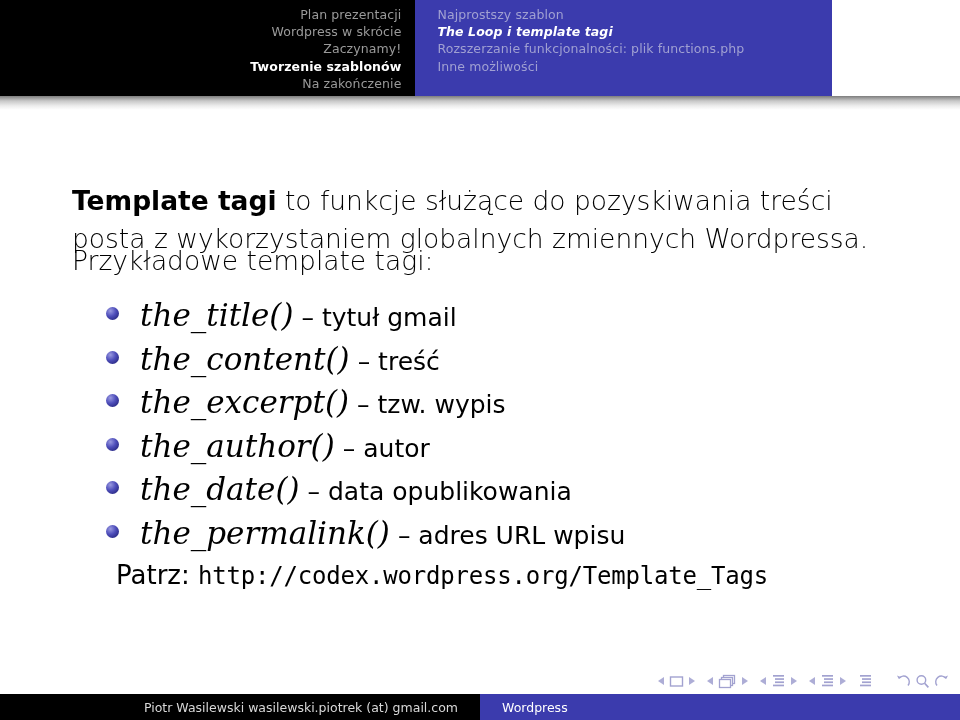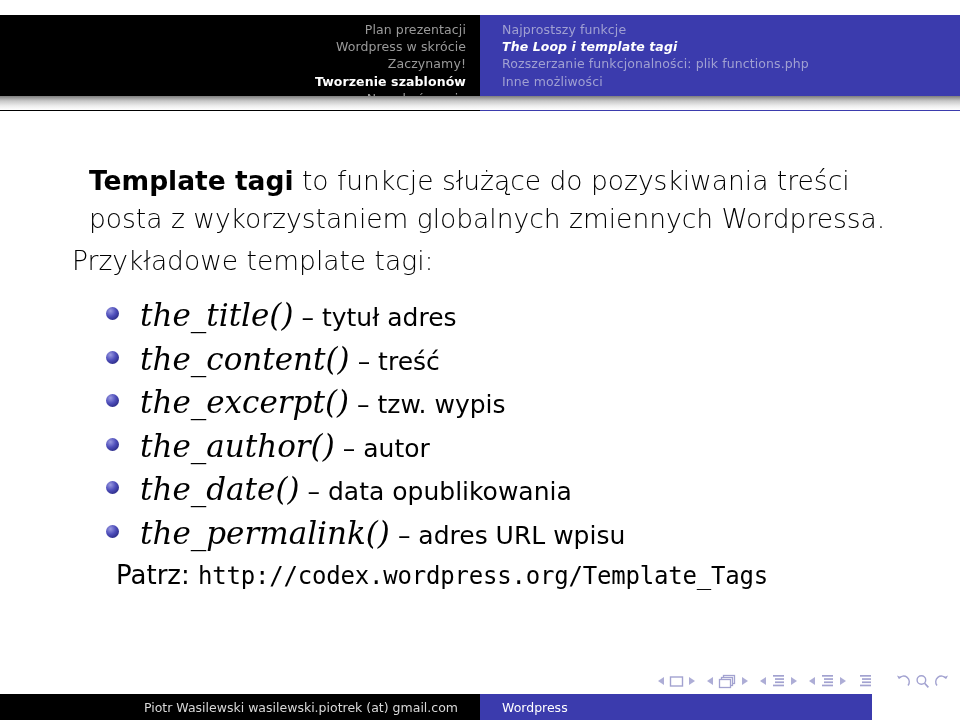--- a/index.html
+++ b/index.html
@@ -11,22 +11,22 @@
     width: 960px;
     height: 720px;
     overflow: hidden;
     font-family: "DejaVu Sans", sans-serif;
     position: relative;
   }
 
   
   .headline {
     position: absolute;
-    top: 15px; left: 0;
-    width: 960px;
+    top: 0; left: 0;
+    width: 832px;
     height: 96px;
     display: flex;
   }
   .headline-left {
     width: 480px;
     height: 96px;
     background: #000000;
     box-sizing: border-box;
     padding: 6px 14px 0 0;
     text-align: right;
@@ -75,21 +75,21 @@
   }
   .para {
     position: absolute;
     left: 72px;
     width: 830px;
     font-size: 26.5px;
     line-height: 38px;
     color: #000000;
     font-weight: 300;
   }
-  #para1 { top: 52px; margin-left: 17px; }
+  #para1 { top: 72px; }
   #para2 { top: 132px; }
   .para b { font-weight: bold; }
 
   .bullet-list {
     position: absolute;
     top: 185px;
     left: 104px;
     width: 800px;
     list-style: none;
     margin: 0;
@@ -177,21 +177,21 @@
     font-size: 12.5px;
     display: flex;
     align-items: center;
     justify-content: flex-end;
     padding-right: 22px;
     box-sizing: border-box;
     white-space: nowrap;
     padding-left: 18px;
   }
   .foot-right {
-    width: 392px;
+    width: 480px;
     background: #3b3bad;
     color: #ffffff;
     font-size: 12.5px;
     display: flex;
     align-items: center;
     justify-content: flex-start;
     padding-left: 22px;
     box-sizing: border-box;
     white-space: nowrap;
   }
@@ -201,40 +201,40 @@
 
 <div class="headline">
   <div class="headline-left">
     <div class="nav-entry">Plan prezentacji</div>
     <div class="nav-entry">Wordpress w skrócie</div>
     <div class="nav-entry">Zaczynamy!</div>
     <div class="nav-entry active">Tworzenie szablonów</div>
     <div class="nav-entry">Na zakończenie</div>
   </div>
   <div class="headline-right">
-    <div class="nav-entry">Najprostszy funkcje</div>
+    <div class="nav-entry">Najprostszy szablon</div>
     <div class="nav-entry active">The Loop i template tagi</div>
     <div class="nav-entry">Rozszerzanie funkcjonalności: plik functions.php</div>
     <div class="nav-entry">Inne możliwości</div>
   </div>
 </div>
 <div class="header-shadow"></div>
 
 <div class="slide-body">
 
   <div class="para" id="para1">
     <b>Template tagi</b><span> to funkcje służące do pozyskiwania treści posta z wykorzystaniem globalnych zmiennych Wordpressa.</span>
   </div>
 
   <div class="para" id="para2">Przykładowe template tagi:</div>
 
   <ul class="bullet-list">
     <li>
       <span class="ball"></span>
-      <span class="fn">the_title()</span><span class="dash"> – </span><span class="desc">tytuł adres</span>
+      <span class="fn">the_title()</span><span class="dash"> – </span><span class="desc">tytuł gmail</span>
     </li>
     <li>
       <span class="ball"></span>
       <span class="fn">the_content()</span><span class="dash"> – </span><span class="desc">treść</span>
     </li>
     <li>
       <span class="ball"></span>
       <span class="fn">the_excerpt()</span><span class="dash"> – </span><span class="desc">tzw. wypis</span>
     </li>
     <li>

